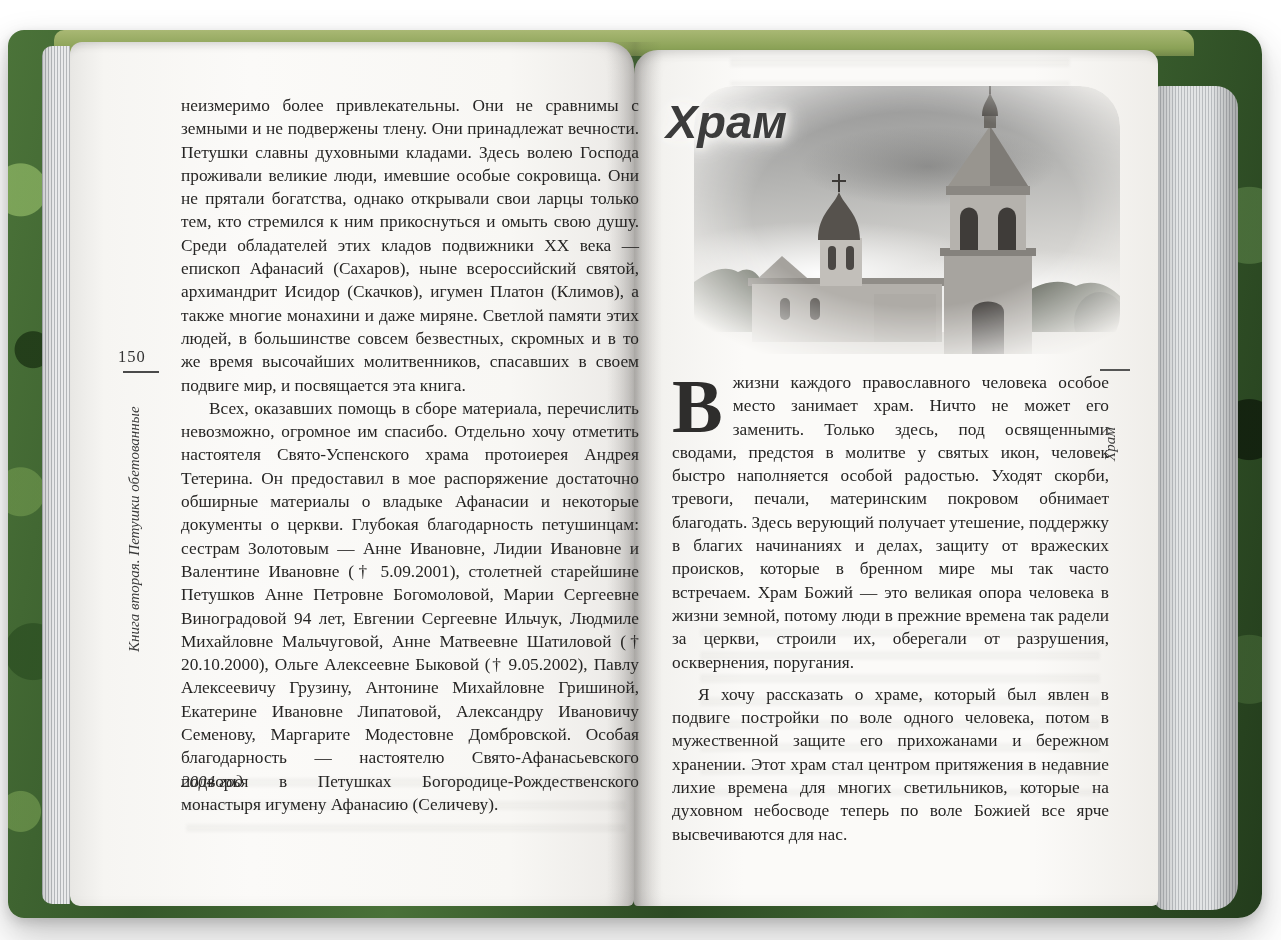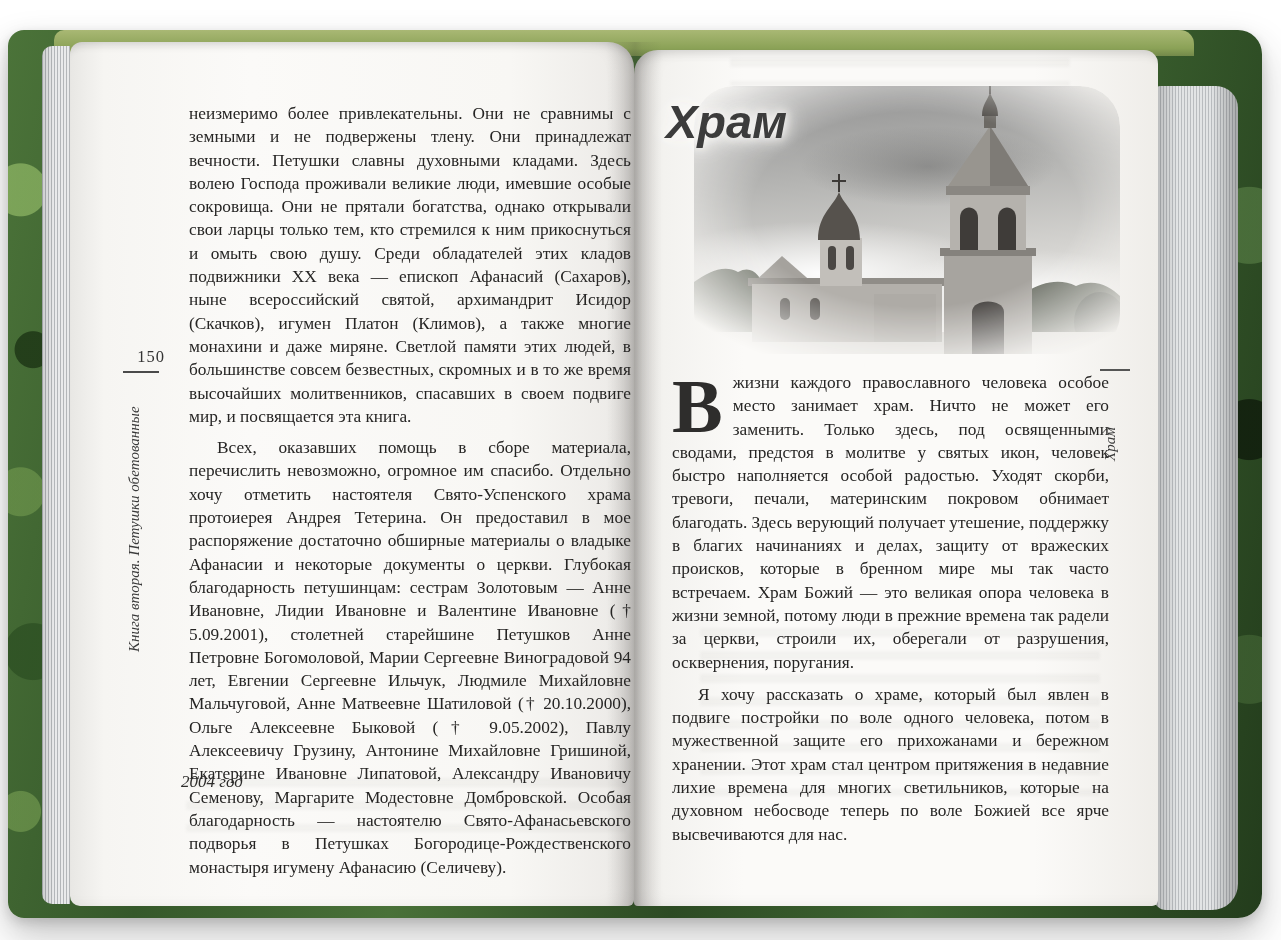--- a/index.html
+++ b/index.html
@@ -38,25 +38,25 @@
     box-shadow:inset 0 10px 10px -8px rgba(0,0,0,.14), inset -16px 0 22px -12px rgba(0,0,0,.22);}
   .page-right{position:absolute;left:634px;top:50px;width:524px;height:856px;
     border-radius:24px 14px 6px 4px;
     background:linear-gradient(to right,#e6e4e1 0,#f3f2ef 30px,#fbfaf8 110px,#fbfaf8 400px,#efede9 100%);
     box-shadow:inset 16px 0 22px -12px rgba(0,0,0,.26), inset 0 12px 12px -10px rgba(0,0,0,.12);}
   .gutter{position:absolute;left:606px;top:42px;width:56px;height:864px;pointer-events:none;
     background:linear-gradient(to right, rgba(60,55,50,0), rgba(60,55,50,.10) 40%, rgba(60,55,50,.17) 52%, rgba(60,55,50,.08) 64%, rgba(60,55,50,0));}
   
   .pl-text{position:absolute;left:181px;top:94px;width:458px;z-index:4;
     font-size:17.3px;line-height:23.3px;color:#262524;text-align:justify;}
-  .pl-text p{margin:8px;}
+  .pl-text p{margin:0;}
   .pl-text p.indent{text-indent:28px;}
   .date-line{position:absolute;left:181px;top:772px;width:458px;z-index:4;
     font-style:italic;font-size:17px;color:#2c2b2a;}
-  .folio{position:absolute;left:128px;top:347px;width:46px;z-index:4;text-align:center;
+  .folio{position:absolute;left:118px;top:347px;width:46px;z-index:4;
     font-size:16.5px;letter-spacing:1px;color:#333;}
   .folio-rule{position:absolute;left:123px;top:371px;width:36px;height:2px;background:#4a4a4a;z-index:4;}
   .running-left{position:absolute;left:126px;top:382px;height:270px;z-index:4;
     writing-mode:vertical-rl;transform:rotate(180deg);
     font-style:italic;font-size:15px;color:#3a3a3a;white-space:nowrap;}
   
   .chapter-title{position:absolute;left:666px;top:94px;z-index:5;
     font-family:"Liberation Sans", sans-serif;font-weight:bold;font-style:italic;
     font-size:47px;color:#3c3c3c;
     text-shadow:0 0 8px #faf9f7, 0 0 16px #faf9f7, 0 0 24px #faf9f7;}

